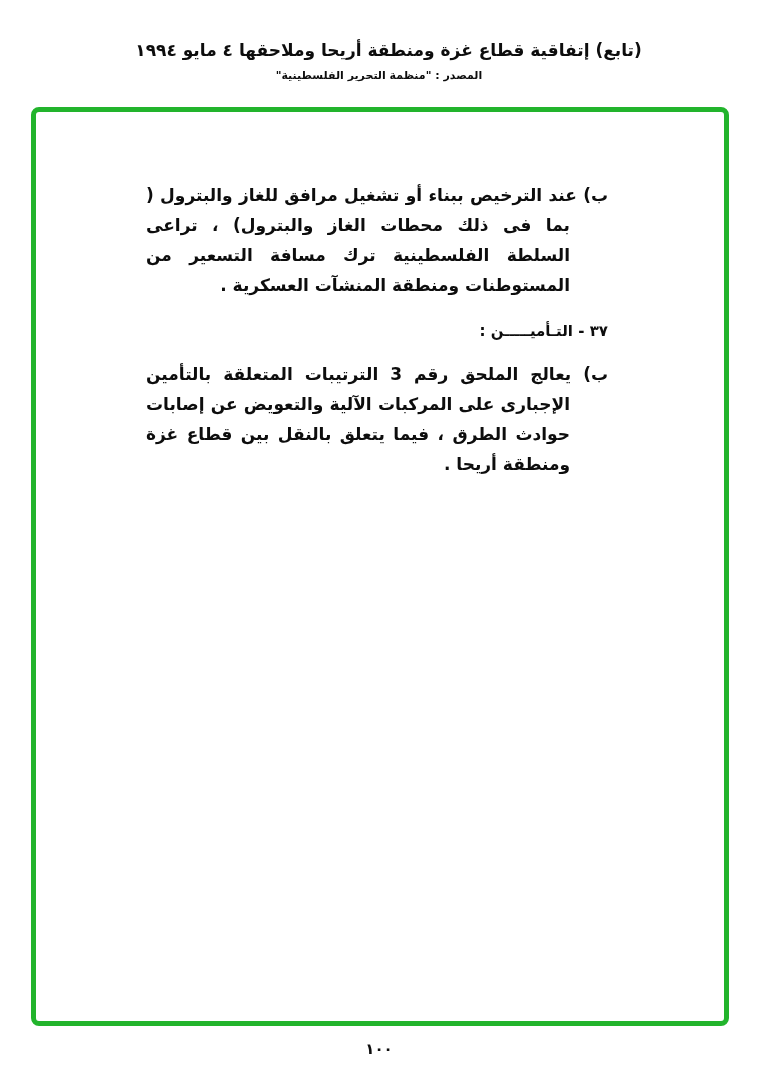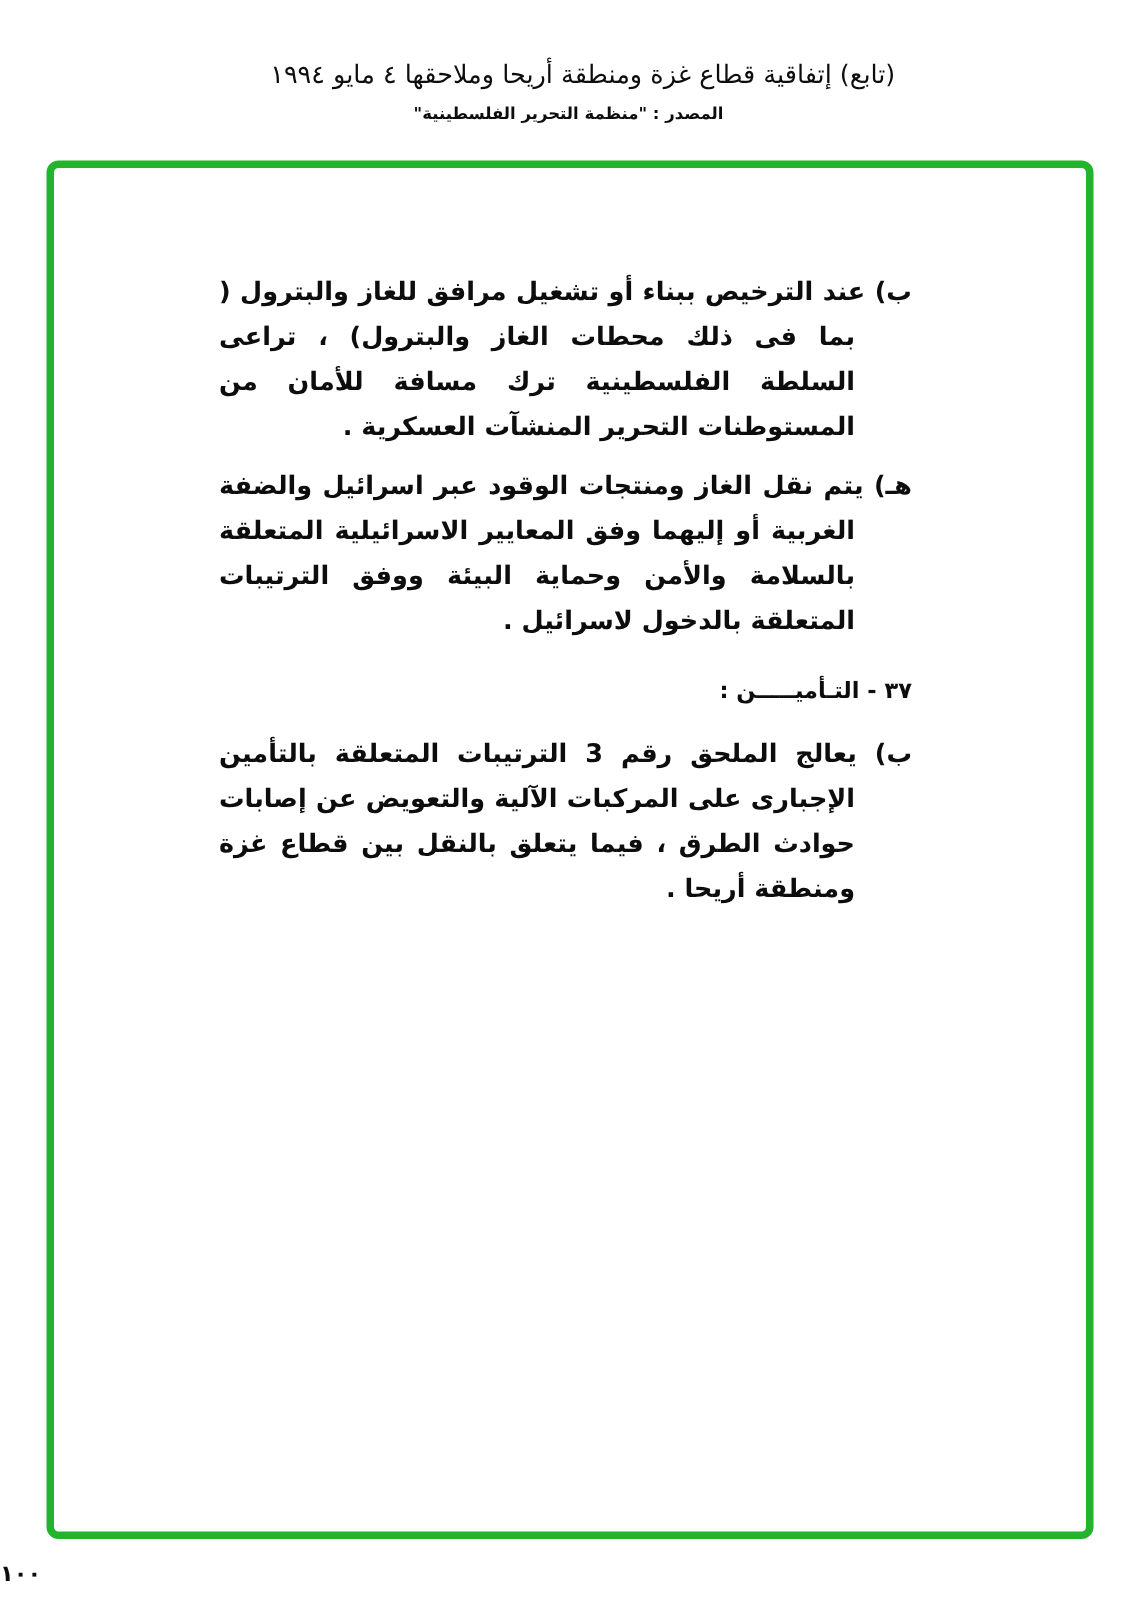--- a/index.html
+++ b/index.html
@@ -18,21 +18,21 @@
   .header {
     position: absolute;
     top: 40px;
     left: 0;
     right: 0;
     text-align: center;
     direction: rtl;
   }
   .header-title {
     font-size: 17px;
-    font-weight: normal;
+    font-weight: bold;
     letter-spacing: 0.5px;
     padding-left: 19px;
   }
   .header-source {
     margin-top: 9px;
     font-size: 11px;
     font-weight: bold;
   }
   .frame {
     position: absolute;
@@ -64,43 +64,42 @@
     margin: 16px 0 13px 0;
     text-align: right;
     font-size: 15px;
     font-weight: bold;
   }
   .footer {
     position: absolute;
     top: 1040px;
     left: 0;
     right: 0;
-    text-align: left;
+    text-align: center;
     font-size: 15px;
     font-weight: bold;
     direction: rtl;
   }
 </style>
 </head>
 <body style="background: rgb(255, 255, 255); color: rgb(13, 13, 13);">
 
 <div class="header">
   <div class="header-title">(تابع) إتفاقية قطاع غزة ومنطقة أريحا وملاحقها ٤ مايو ١٩٩٤</div>
   <div class="header-source">المصدر :  "منظمة التحرير الفلسطينية"</div>
 </div>
 
 <div class="frame" style="border-color: rgb(34, 180, 44);"></div>
 
 <div class="content">
 
-  <p class="para"><span>ب)</span> <span>عند الترخيص ببناء أو تشغيل مرافق للغاز والبترول ( بما فى ذلك محطات الغاز والبترول) ، تراعى السلطة الفلسطينية ترك مسافة للأمان من المستوطنات التحرير المنشآت العسكرية .</span></p>
+  <p class="para"><span>ب)</span> <span>عند الترخيص ببناء أو تشغيل مرافق للغاز والبترول ( بما فى ذلك محطات الغاز والبترول) ، تراعى السلطة الفلسطينية ترك مسافة التسعير من المستوطنات ومنطقة المنشآت العسكرية .</span></p>
 
 
 
-  <p class="para"><span>هـ)</span> <span>يتم نقل الغاز ومنتجات الوقود عبر اسرائيل والضفة الغربية أو إليهما وفق المعايير الاسرائيلية المتعلقة بالسلامة والأمن وحماية البيئة ووفق الترتيبات المتعلقة بالدخول لاسرائيل .</span></p>
 
 
   <p class="section-heading">٣٧ - التـأميـــــن :</p>
 
 
   <p class="para"><span>ب)</span> <span>يعالج الملحق رقم 3 الترتيبات المتعلقة بالتأمين الإجبارى على المركبات الآلية والتعويض عن إصابات حوادث الطرق ،  فيما يتعلق بالنقل بين قطاع غزة ومنطقة أريحا .</span></p>
 
 </div>
 
 <div class="footer">

